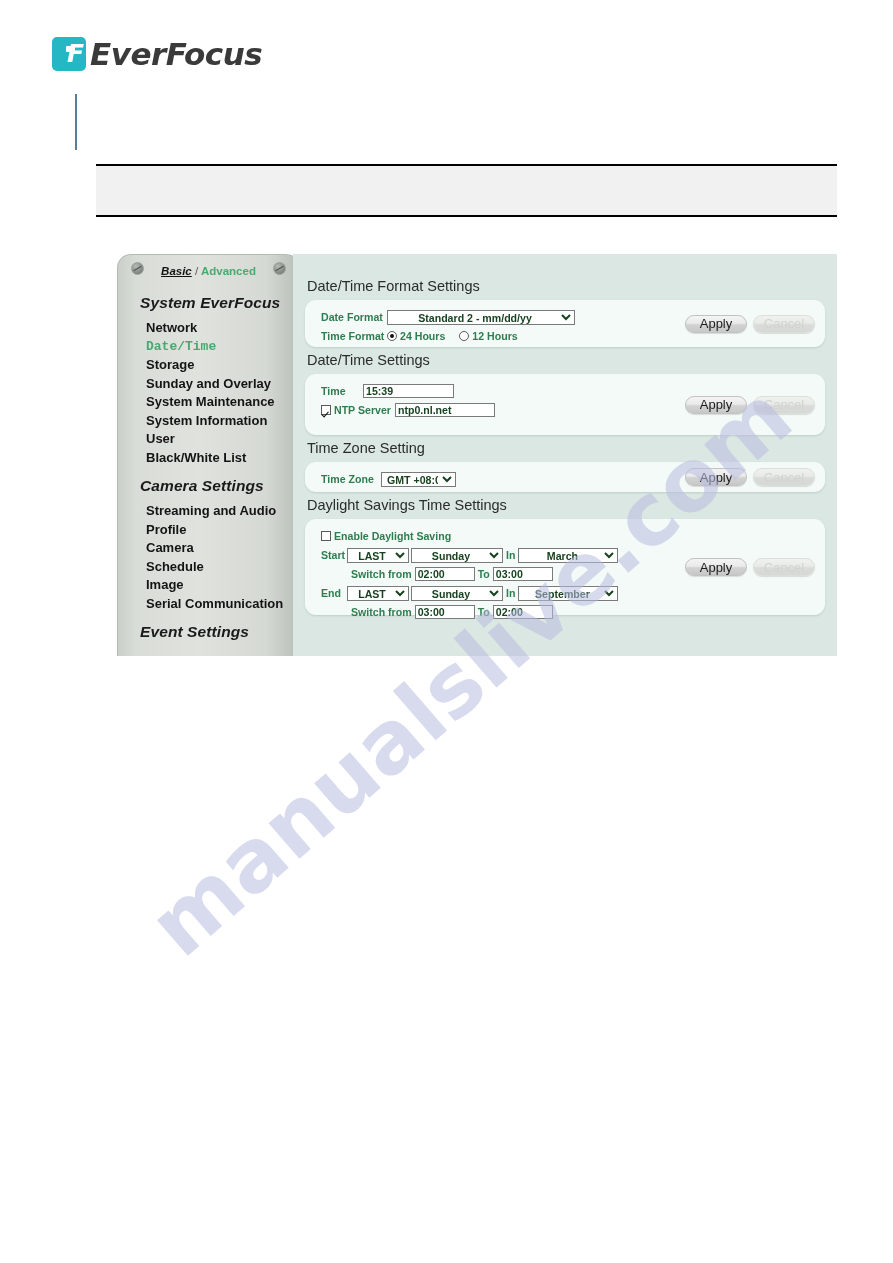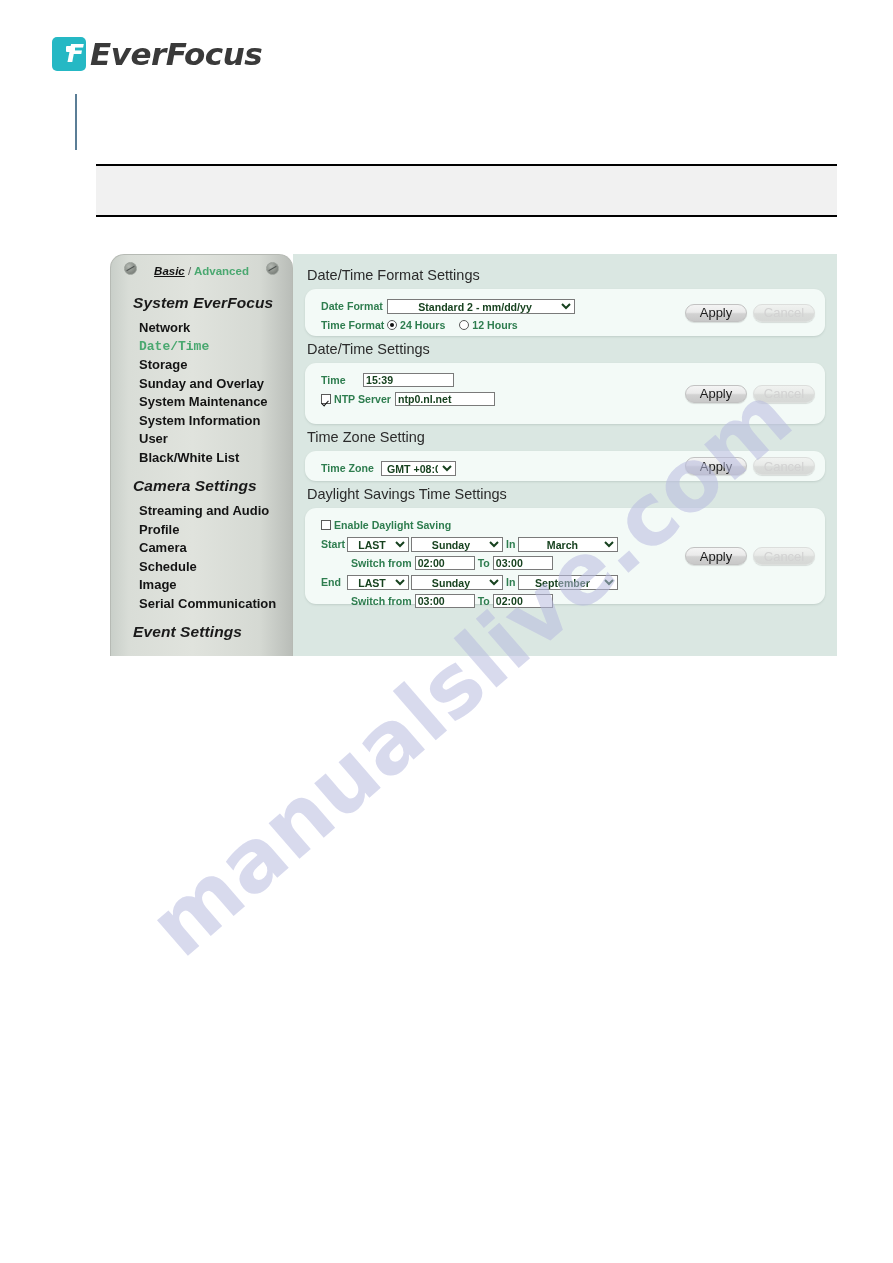--- a/index.html
+++ b/index.html
@@ -118,21 +118,21 @@
     position: absolute;
     left: 110px; top: 254px;
     width: 727px; height: 402px;
     overflow: hidden;
     z-index: 20;
   }
 
   
   #sidebar {
     position: absolute;
-    left: 0; top: 0;
+    left: 7px; top: 0;
     width: 183px; height: 402px;
     background: linear-gradient(to right, #c9cfc9 0%, #d9ddd7 10%, #e0e3dd 45%, #d5d9d3 82%, #b9bdb8 100%);
     border-radius: 14px 14px 0 0;
     box-sizing: border-box;
     border: 1px solid #b6bab4;
     border-bottom: none;
   }
   #sidebar-top {
     position: relative;
     height: 26px;
@@ -192,21 +192,21 @@
   }
   .nav-item.active { color: #4aa870; font-family: Liberation Mono, monospace; }
 
   
   #content {
     position: absolute;
     left: 183px; top: 0;
     width: 544px; height: 402px;
     background: #dae7e2;
     box-sizing: border-box;
-    padding: 8px 12px 0 12px;
+    padding: 19px 12px 0 12px;
   }
   .section-title {
     font-size: 14.5px;
     color: #2b2b2b;
     margin: 5px 0 6px 2px;
     font-weight: 400;
   }
   .panel {
     background: #f3faf7;
     border-radius: 11px;

